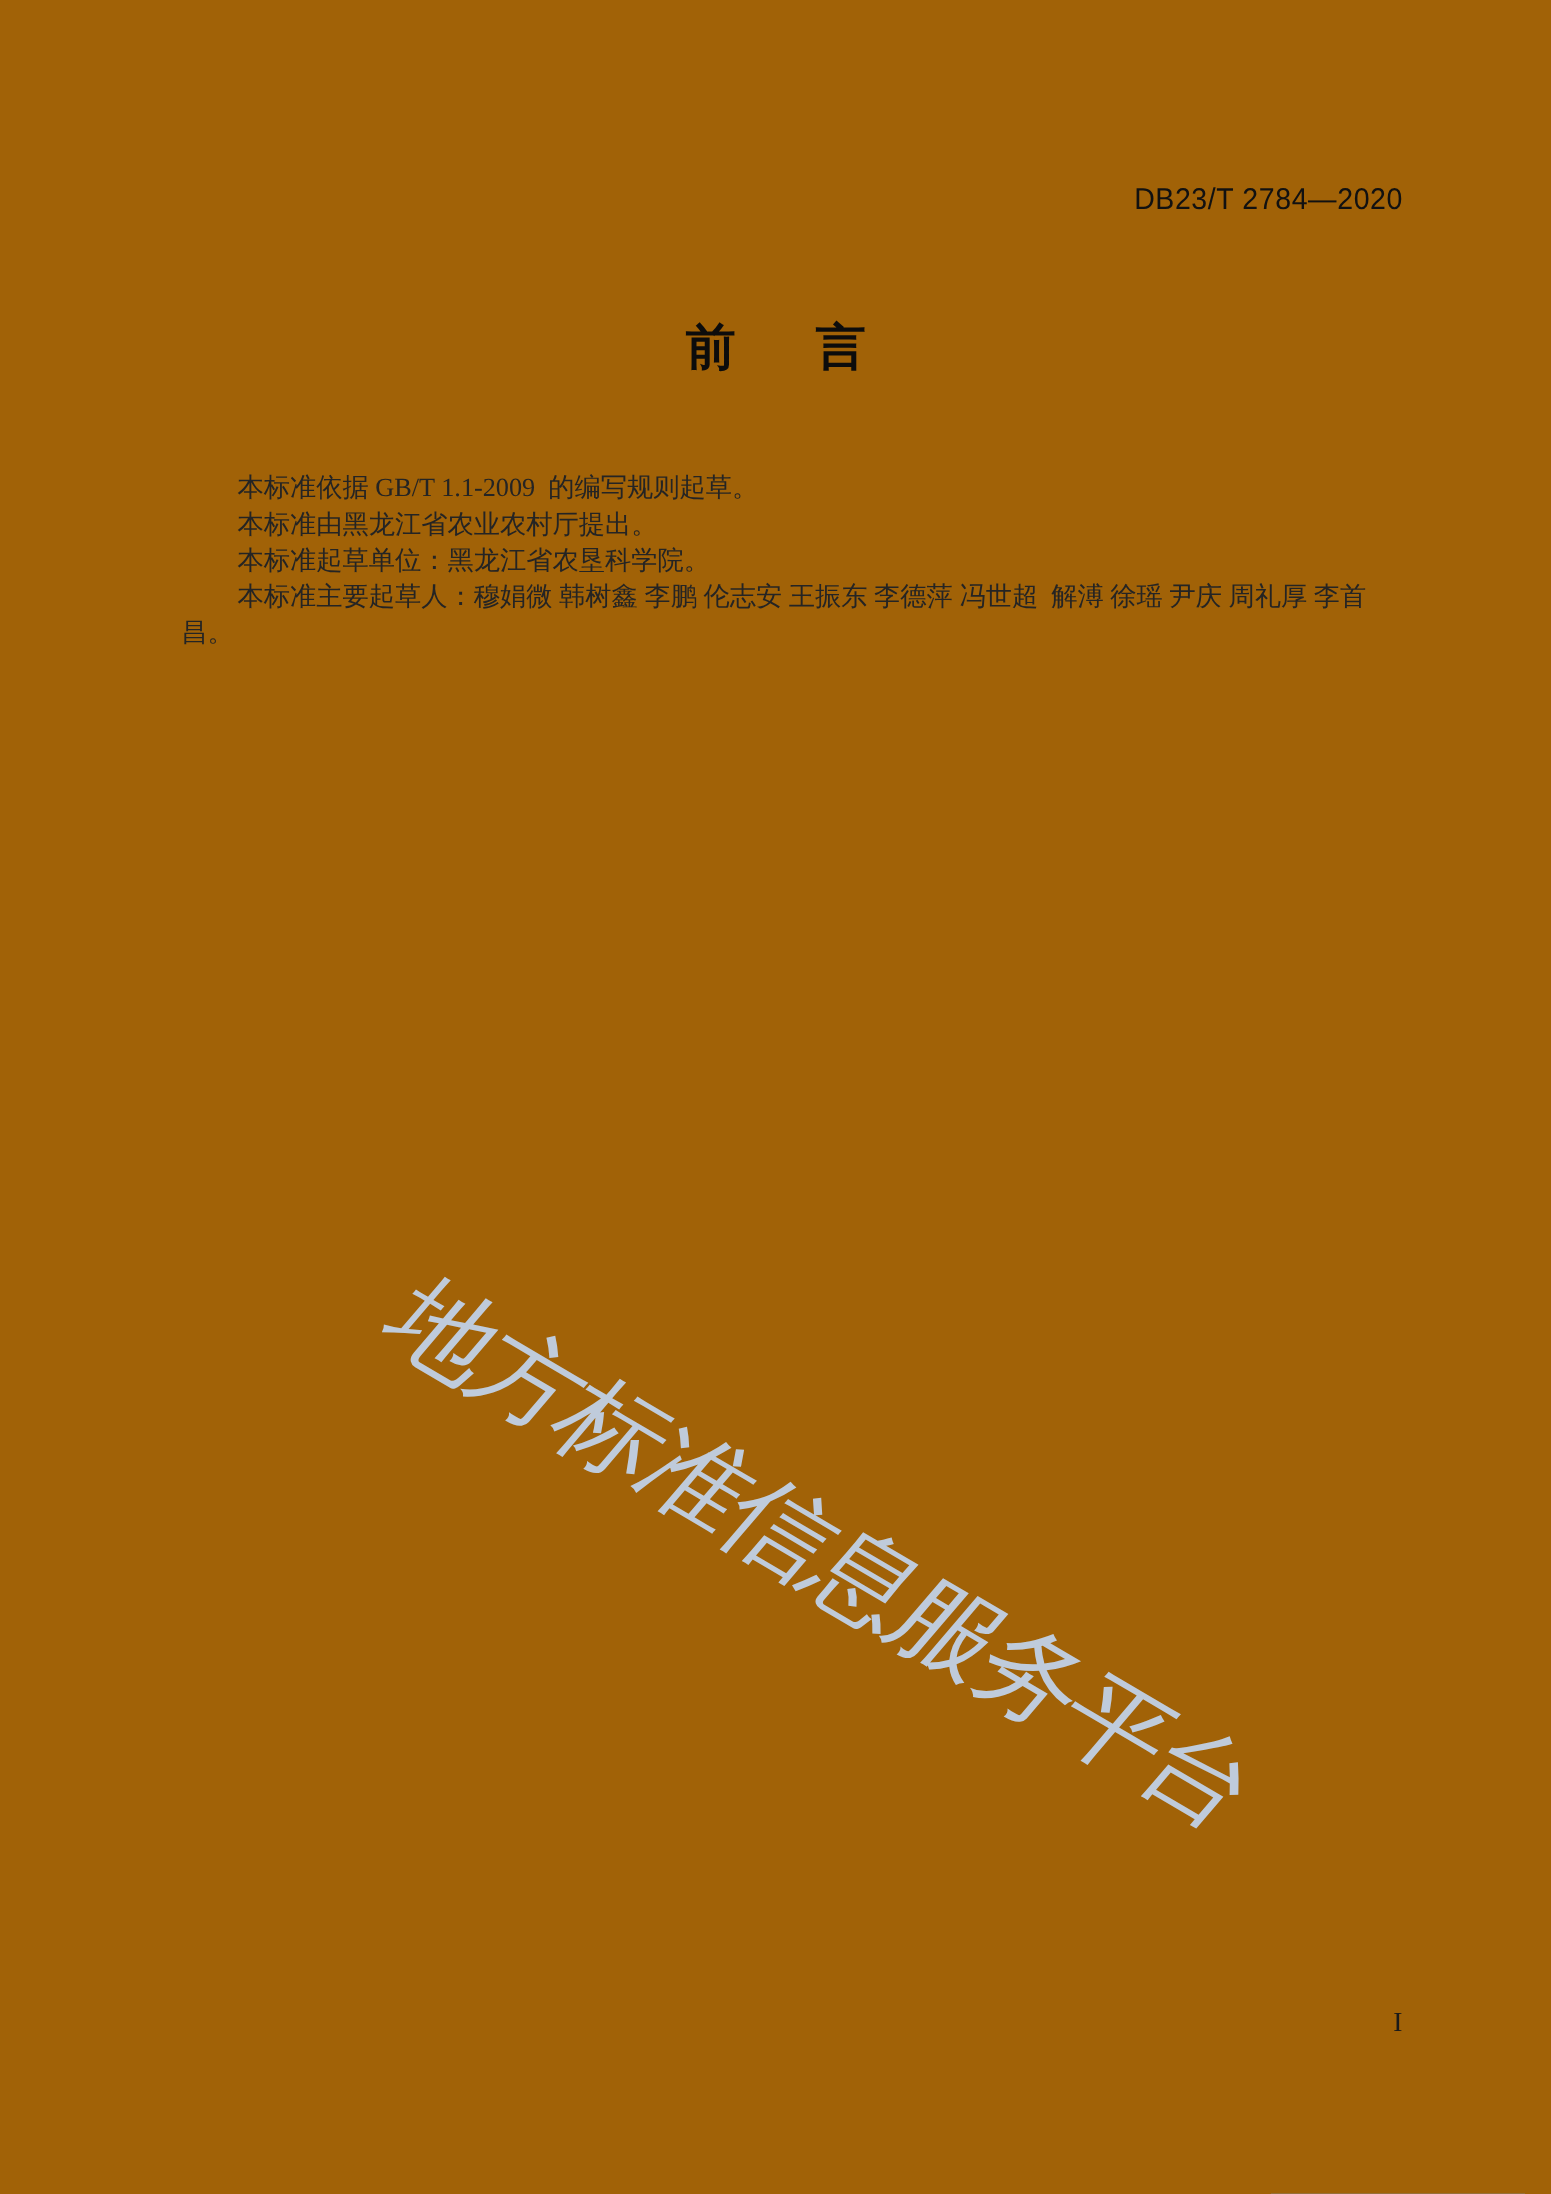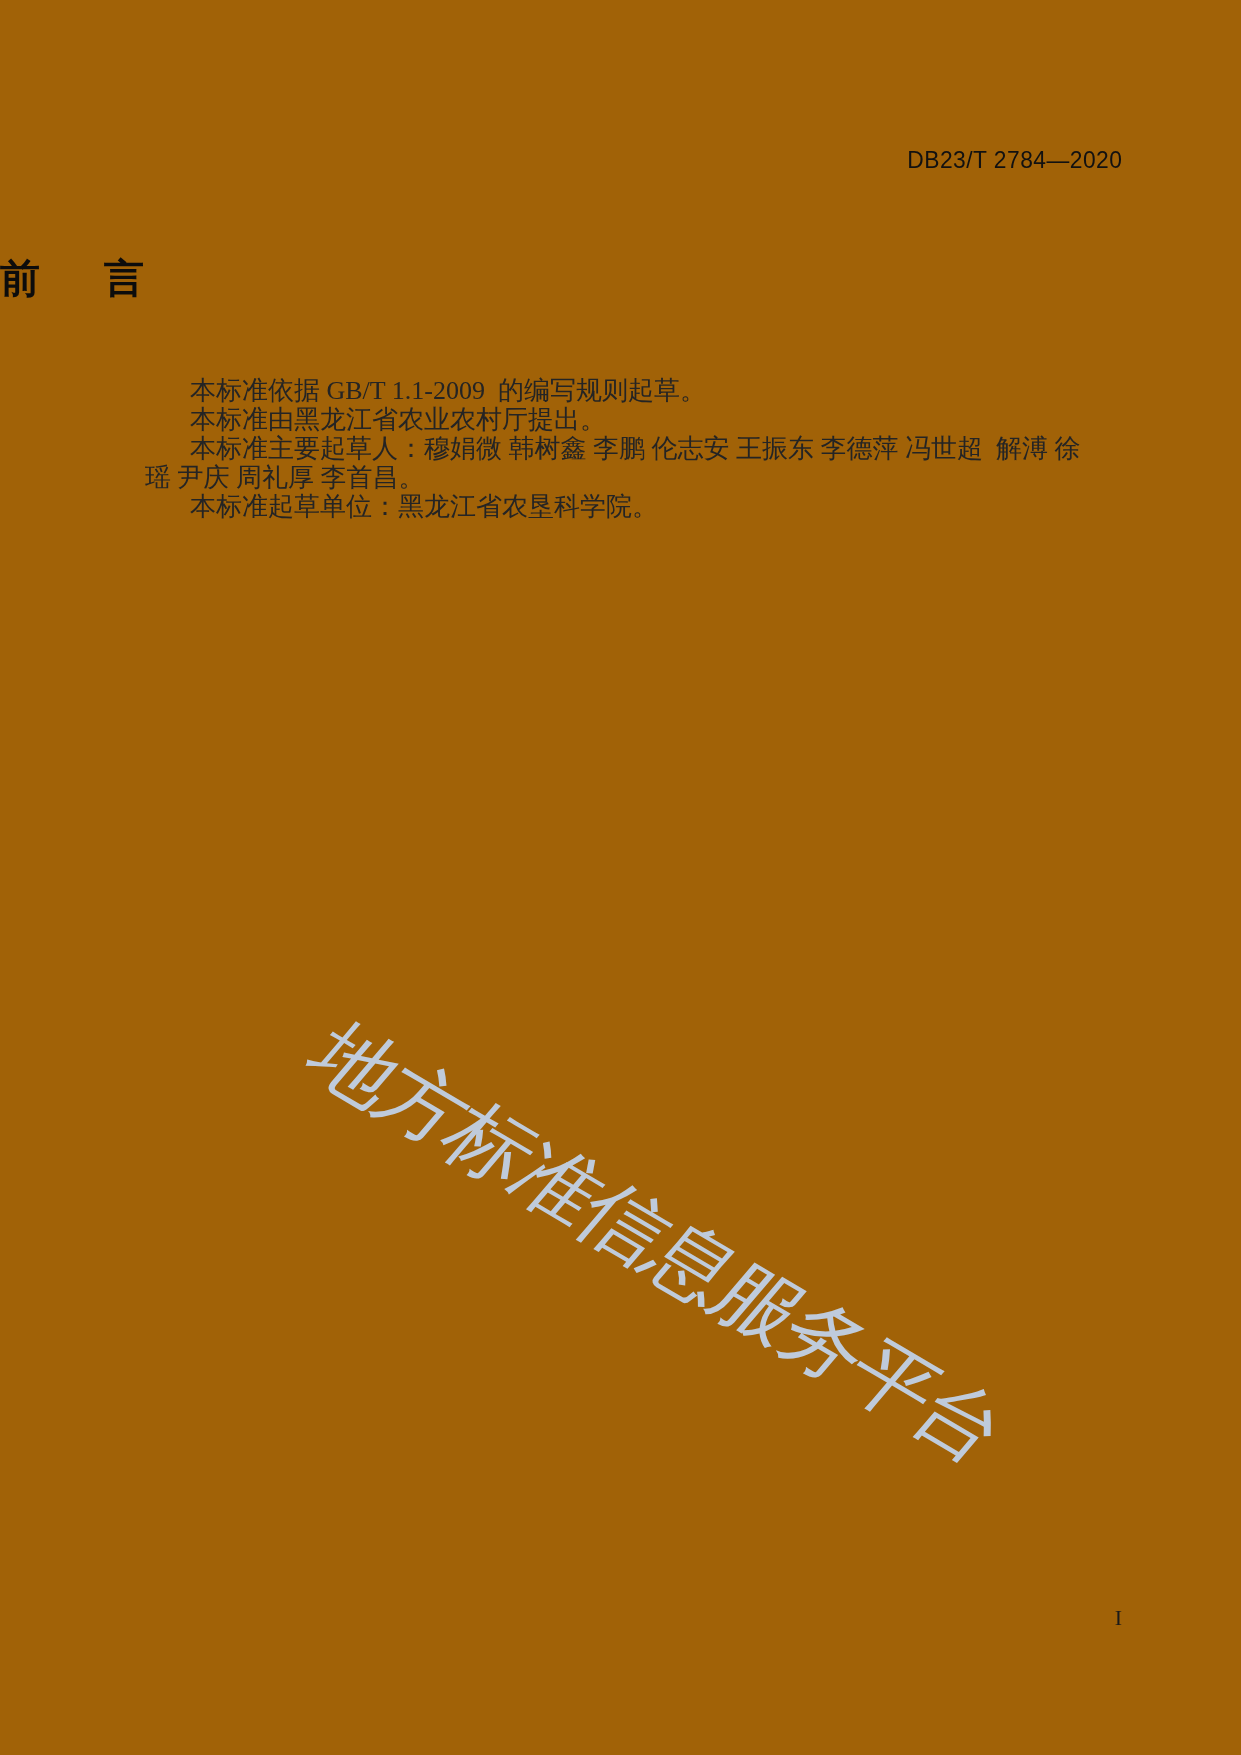--- a/index.html
+++ b/index.html
@@ -28,37 +28,38 @@
     color: #111111;
     transform: scaleX(0.95);
     transform-origin: right center;
     white-space: nowrap;
   }
   .doc-title {
     position: absolute;
     top: 254px;
     left: 0;
     width: 100%;
+    text-align: center;
     font-family: "Liberation Sans", "DejaVu Sans", sans-serif;
     font-weight: bold;
     font-size: 40px;
     line-height: 48px;
     color: #0c0c0c;
     white-space: nowrap;
   }
   .doc-title .title-gap {
     display: inline-block;
     width: 64px;
   }
   .body-block {
     position: absolute;
     top: 376px;
     left: 145px;
     width: 958px;
-    font-size: 26px;
+    font-size: 21px;
     line-height: 29px;
     color: #242424;
   }
   .body-block p {
     margin: 0;
     padding: 0;
     text-indent: 45px;
     white-space: pre-wrap;
     word-break: break-all;
   }
@@ -90,21 +91,21 @@
 
   <div class="header-code">DB23/T 2784—2020</div>
 
   <div class="doc-title">
     <span>前</span><span class="title-gap"></span><span>言</span>
   </div>
 
   <div class="body-block">
     <p>本标准依据 GB/T 1.1-2009  的编写规则起草。</p>
     <p>本标准由黑龙江省农业农村厅提出。</p>
+    <p>本标准起草单位：黑龙江省农垦科学院。</p>
     <p>本标准主要起草人：穆娟微 韩树鑫 李鹏 伦志安 王振东 李德萍 冯世超  解溥 徐瑶 尹庆 周礼厚 李首昌。</p>
-    <p>本标准起草单位：黑龙江省农垦科学院。</p>
   </div>
 
   <div class="watermark" style="color: rgb(195, 215, 242);">地方标准信息服务平台</div>
 
   <div class="page-number">I</div>
 
 </div>
 
 </body></html>

